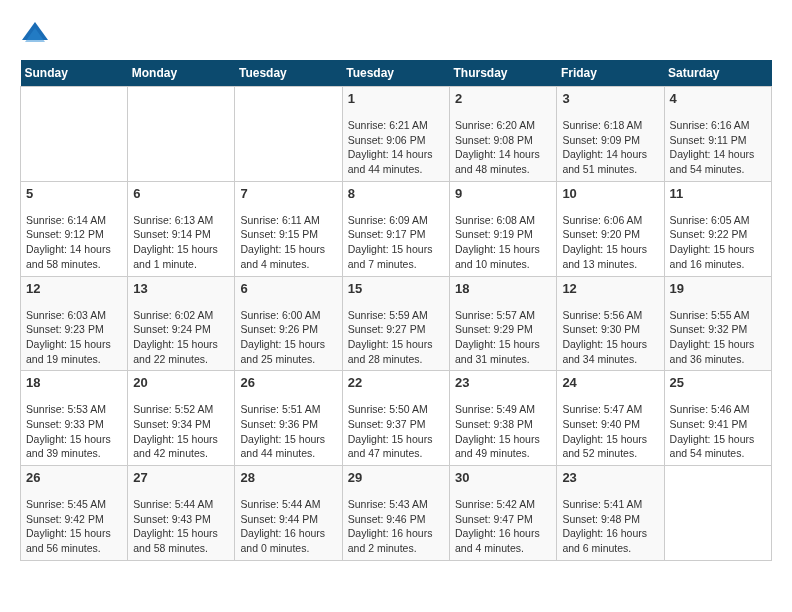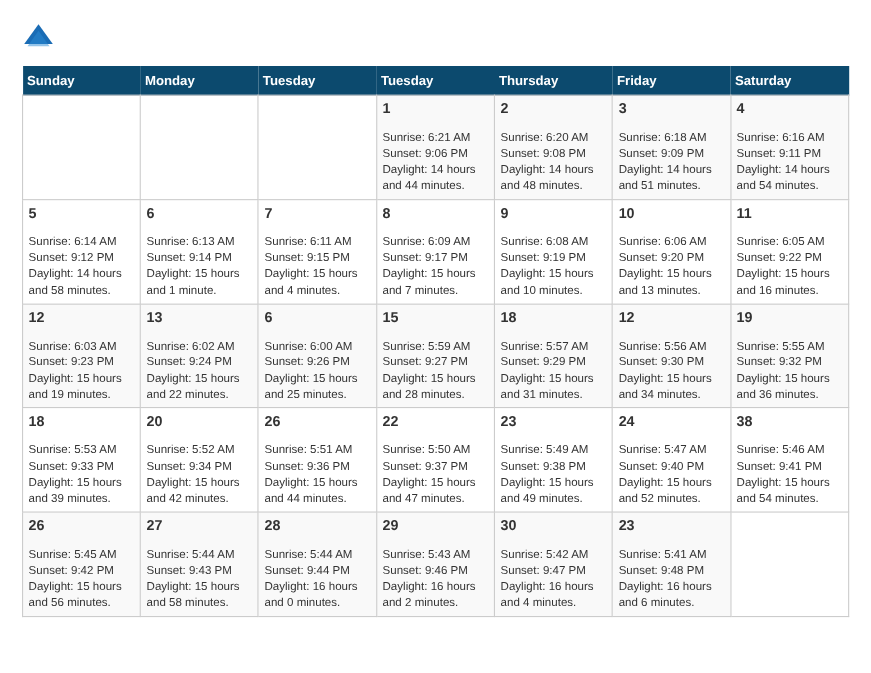--- a/index.html
+++ b/index.html
@@ -213,21 +213,21 @@
         </td>
         <td>
           <span class="day-number">23</span>
           <div class="day-detail">Sunrise: 5:49 AM<br>Sunset: 9:38 PM<br>Daylight: 15 hours<br>and 49 minutes.</div>
         </td>
         <td>
           <span class="day-number">24</span>
           <div class="day-detail">Sunrise: 5:47 AM<br>Sunset: 9:40 PM<br>Daylight: 15 hours<br>and 52 minutes.</div>
         </td>
         <td>
-          <span class="day-number">38</span>
+          <span class="day-number">25</span>
           <div class="day-detail">Sunrise: 5:46 AM<br>Sunset: 9:41 PM<br>Daylight: 15 hours<br>and 54 minutes.</div>
         </td>
       </tr>
       <tr>
         <td>
           <span class="day-number">26</span>
           <div class="day-detail">Sunrise: 5:45 AM<br>Sunset: 9:42 PM<br>Daylight: 15 hours<br>and 56 minutes.</div>
         </td>
         <td>
           <span class="day-number">27</span>

